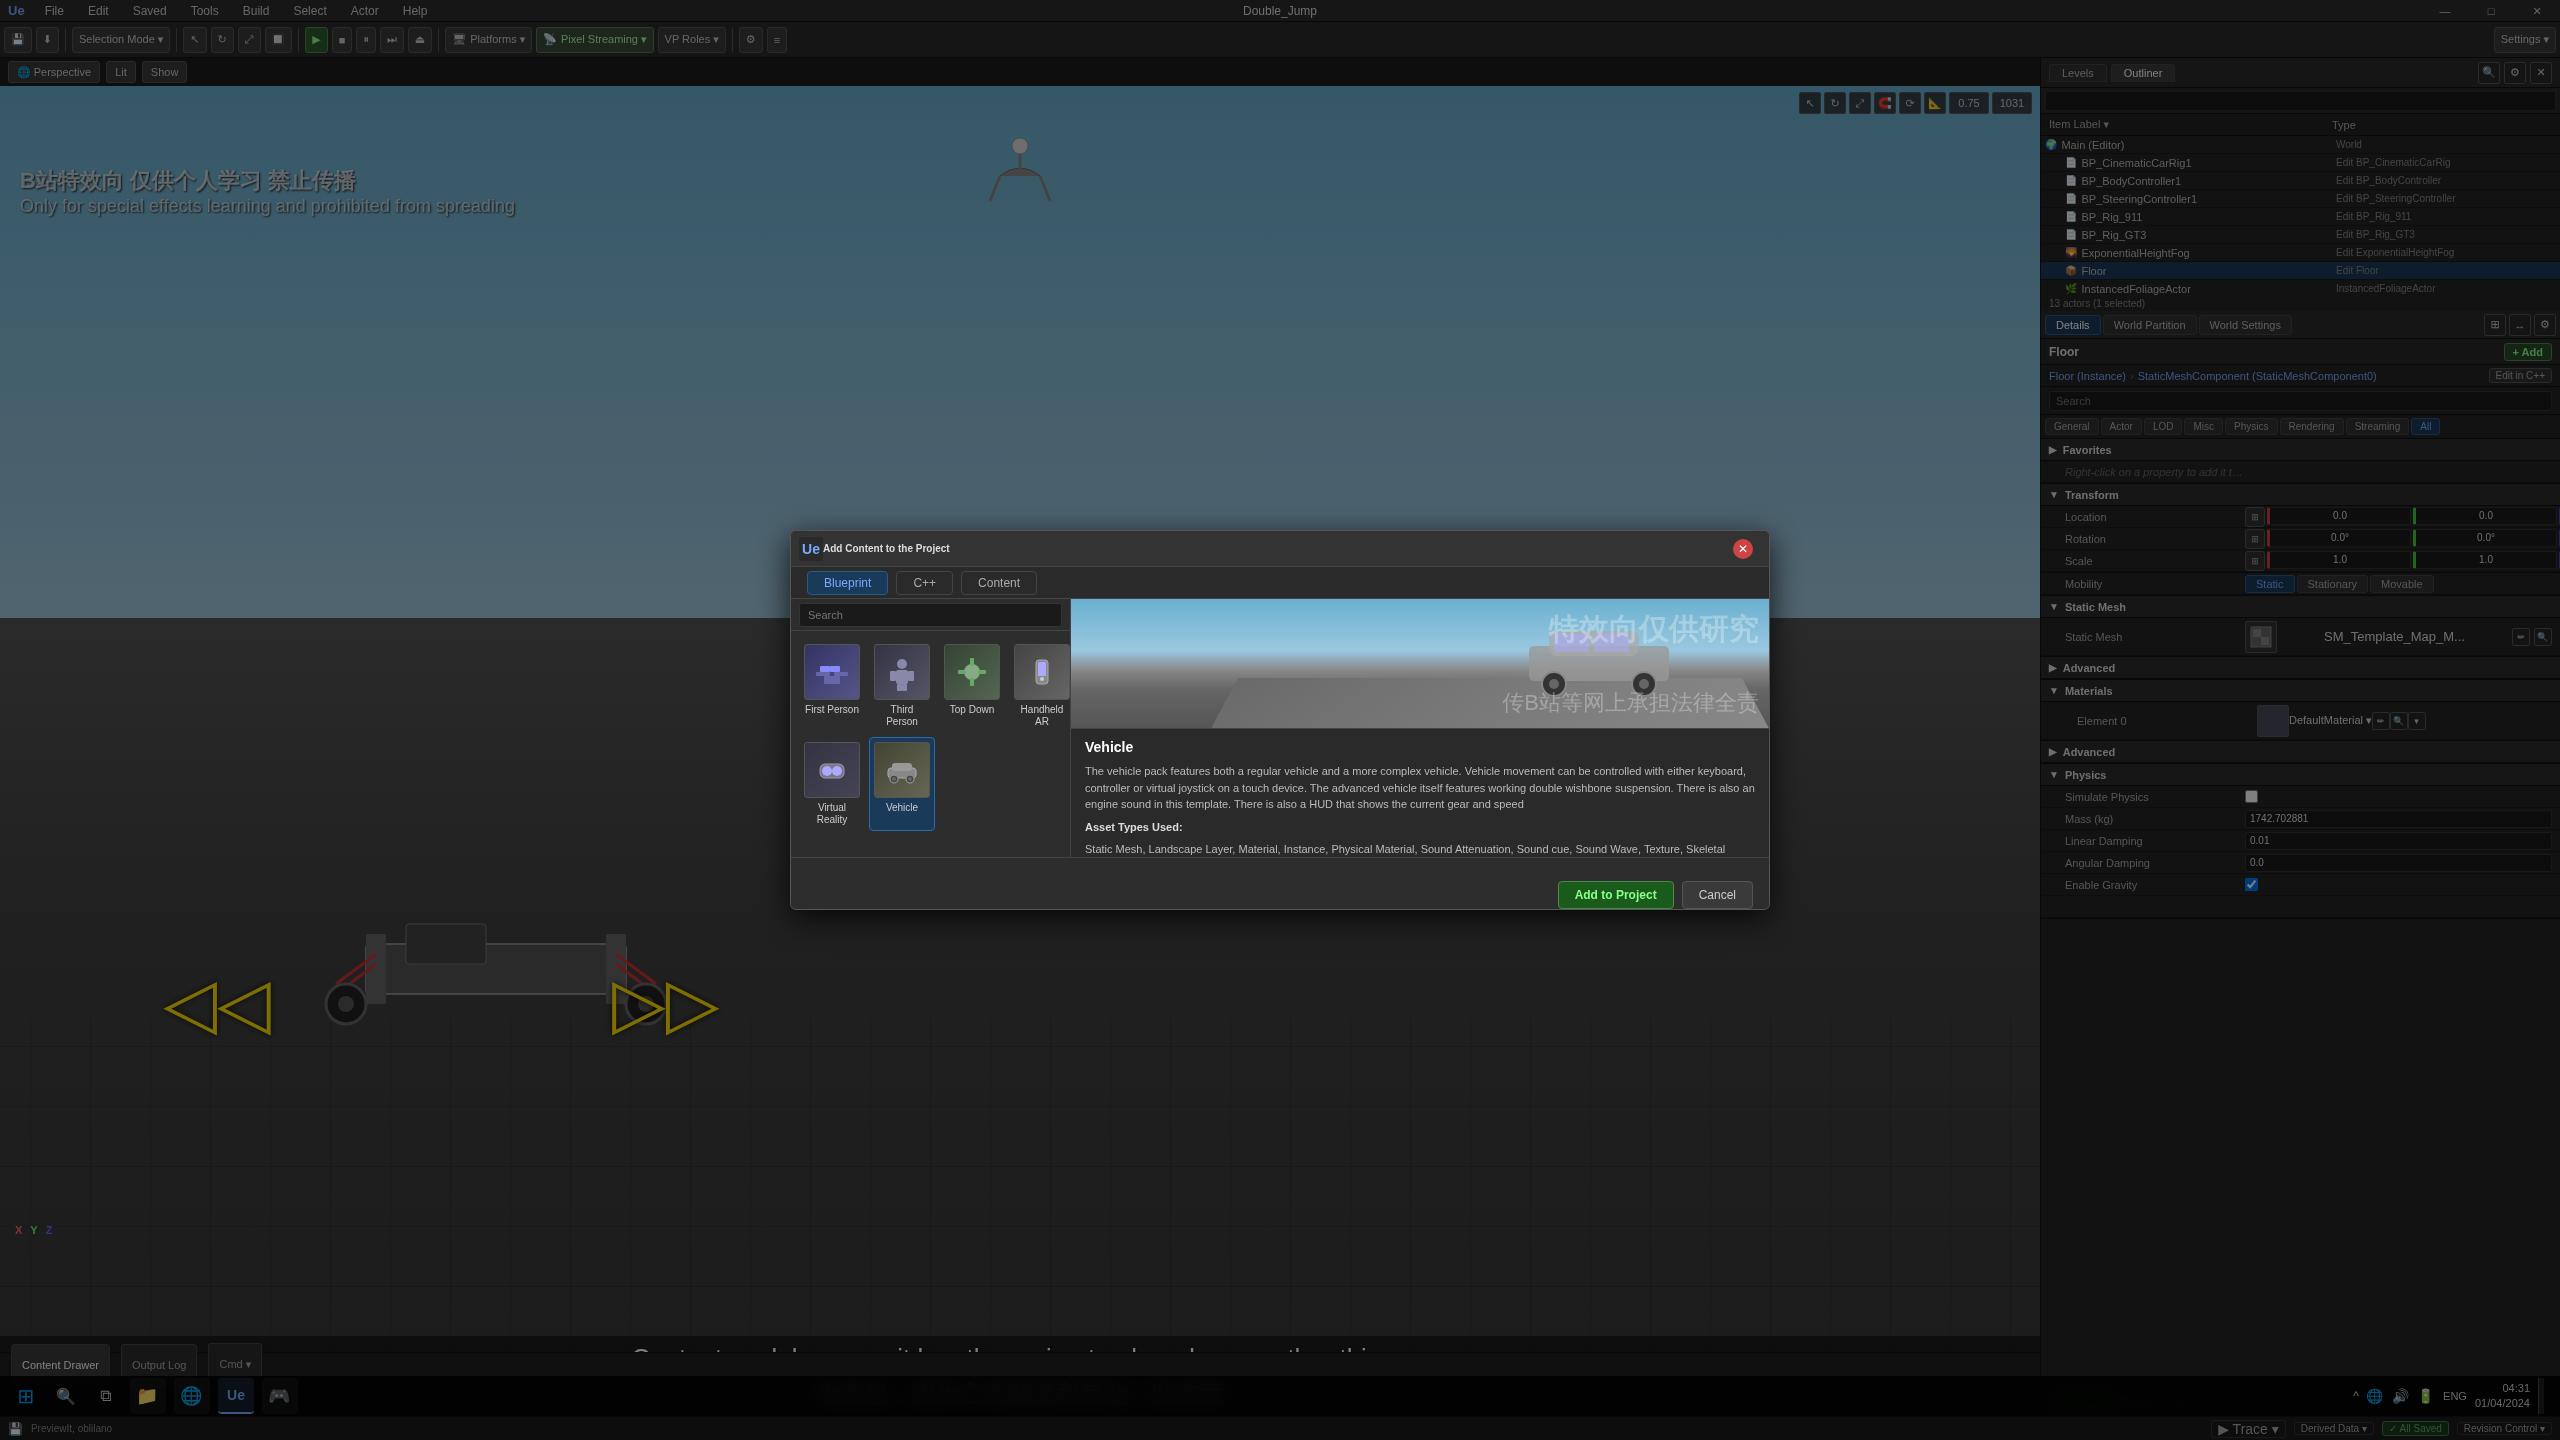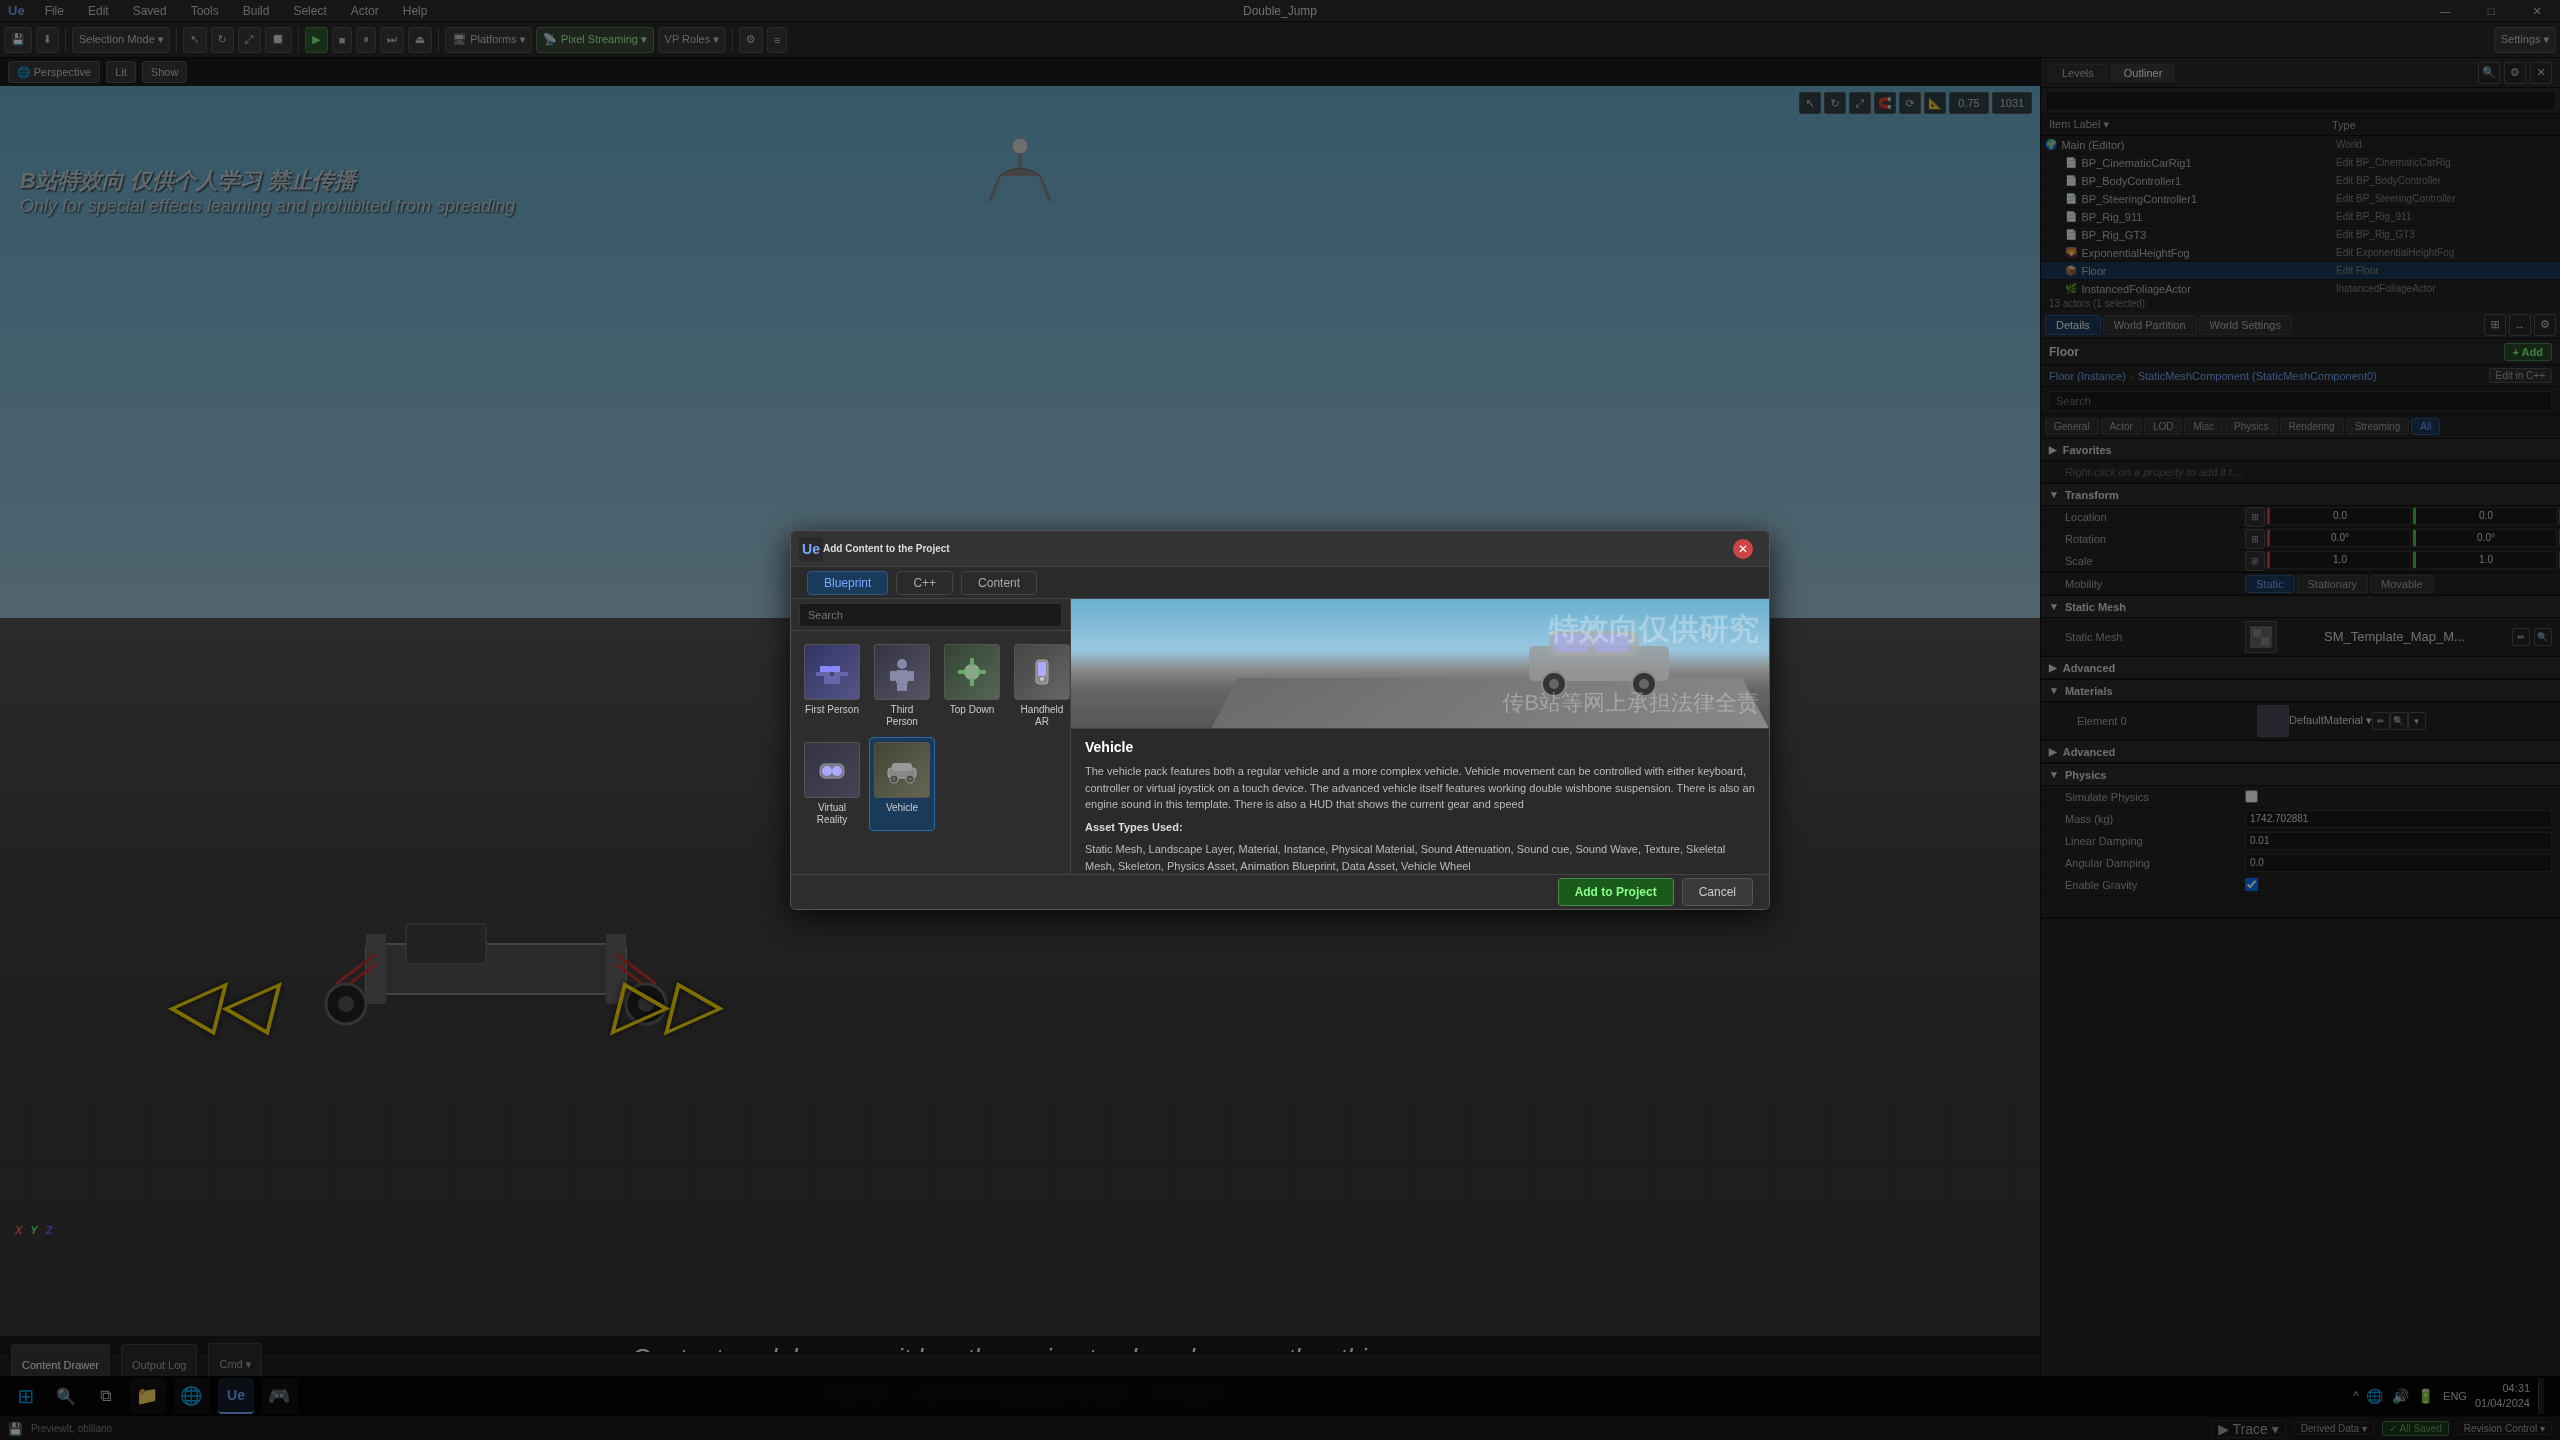--- a/index.html
+++ b/index.html
@@ -131,21 +131,20 @@
 
     
     #viewport-scene {
       position: absolute;
       top: 28px;
       left: 0;
       right: 0;
       bottom: 0;
       background: linear-gradient(180deg, #87ceeb 0%, #b0d4e8 30%, #888 50%, #555 55%, #444 60%, #3a3a3a 100%);
       overflow: hidden;
-      font-style: italic;
     }
 
     
     .sky-bg {
       position: absolute;
       top: 0; left: 0; right: 0;
       height: 45%;
       background: linear-gradient(180deg, #6ab0d0 0%, #a8cce0 100%);
     }
 
@@ -695,26 +694,26 @@
       font-size: 11px;
       color: #bbb;
       line-height: 1.5;
       margin-bottom: 6px;
     }
     #dialog-desc strong {
       color: #ddd;
     }
 
     #dialog-footer {
-      height: 35px;
+      height: 52px;
       background: #2d2d2d;
       border-top: 1px solid #444;
       border-radius: 0 0 6px 6px;
       display: flex;
-      align-items: center;
+      align-items: flex-end;
       justify-content: flex-end;
       padding: 0 16px;
       gap: 8px;
     }
     .btn-add-project {
       padding: 6px 16px;
       background: #1a5a1a;
       border: 1px solid #4a8a4a;
       border-radius: 4px;
       color: #8f8;

